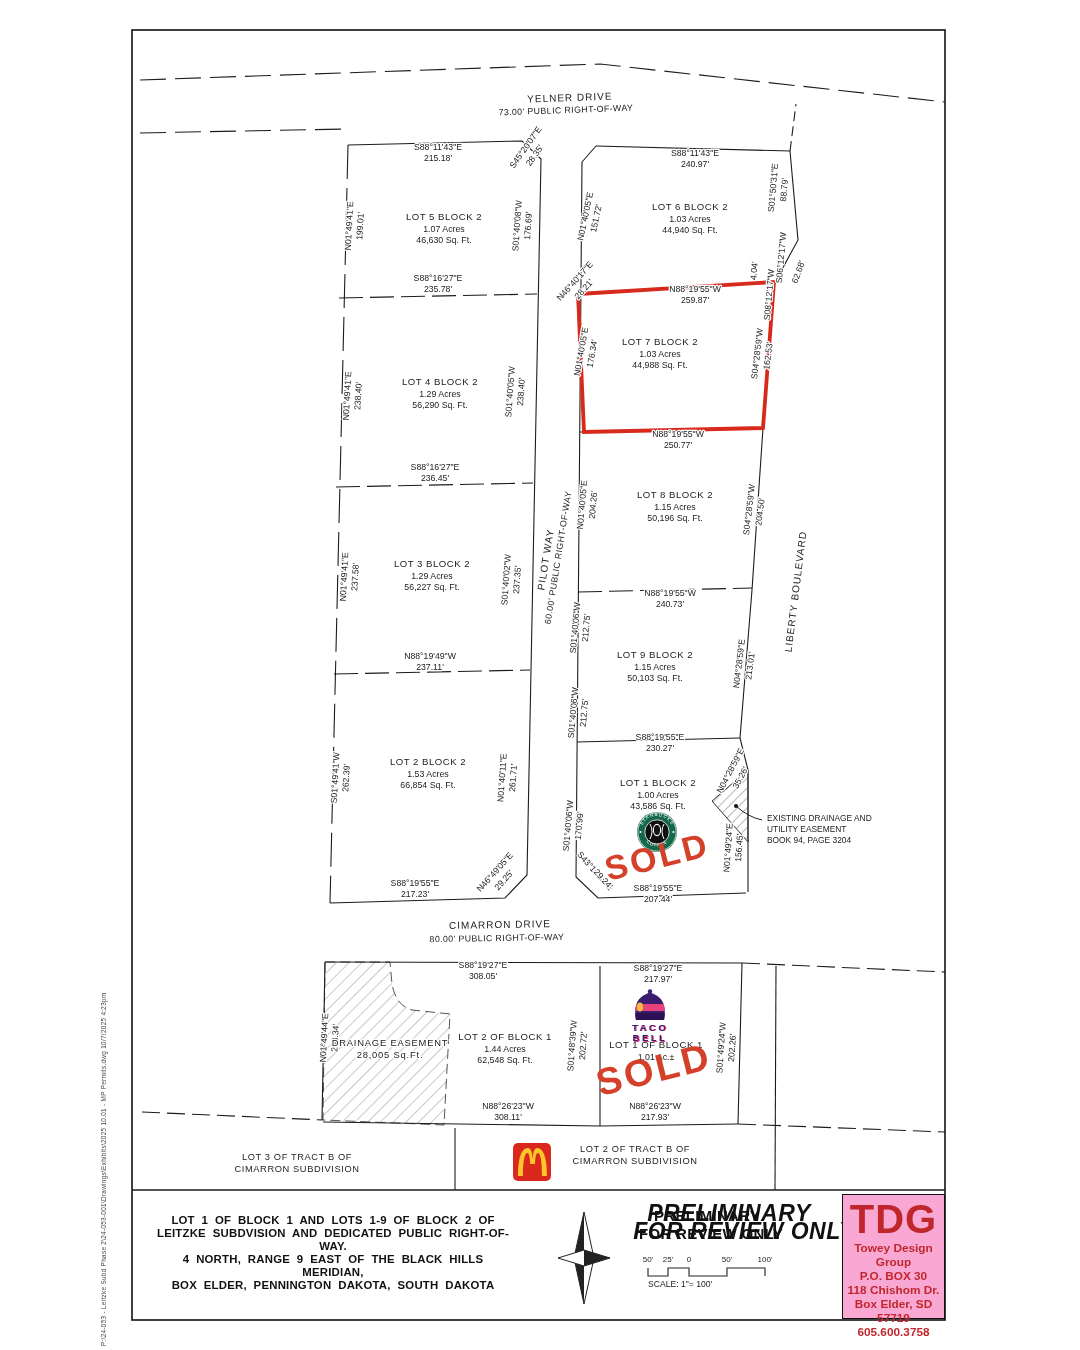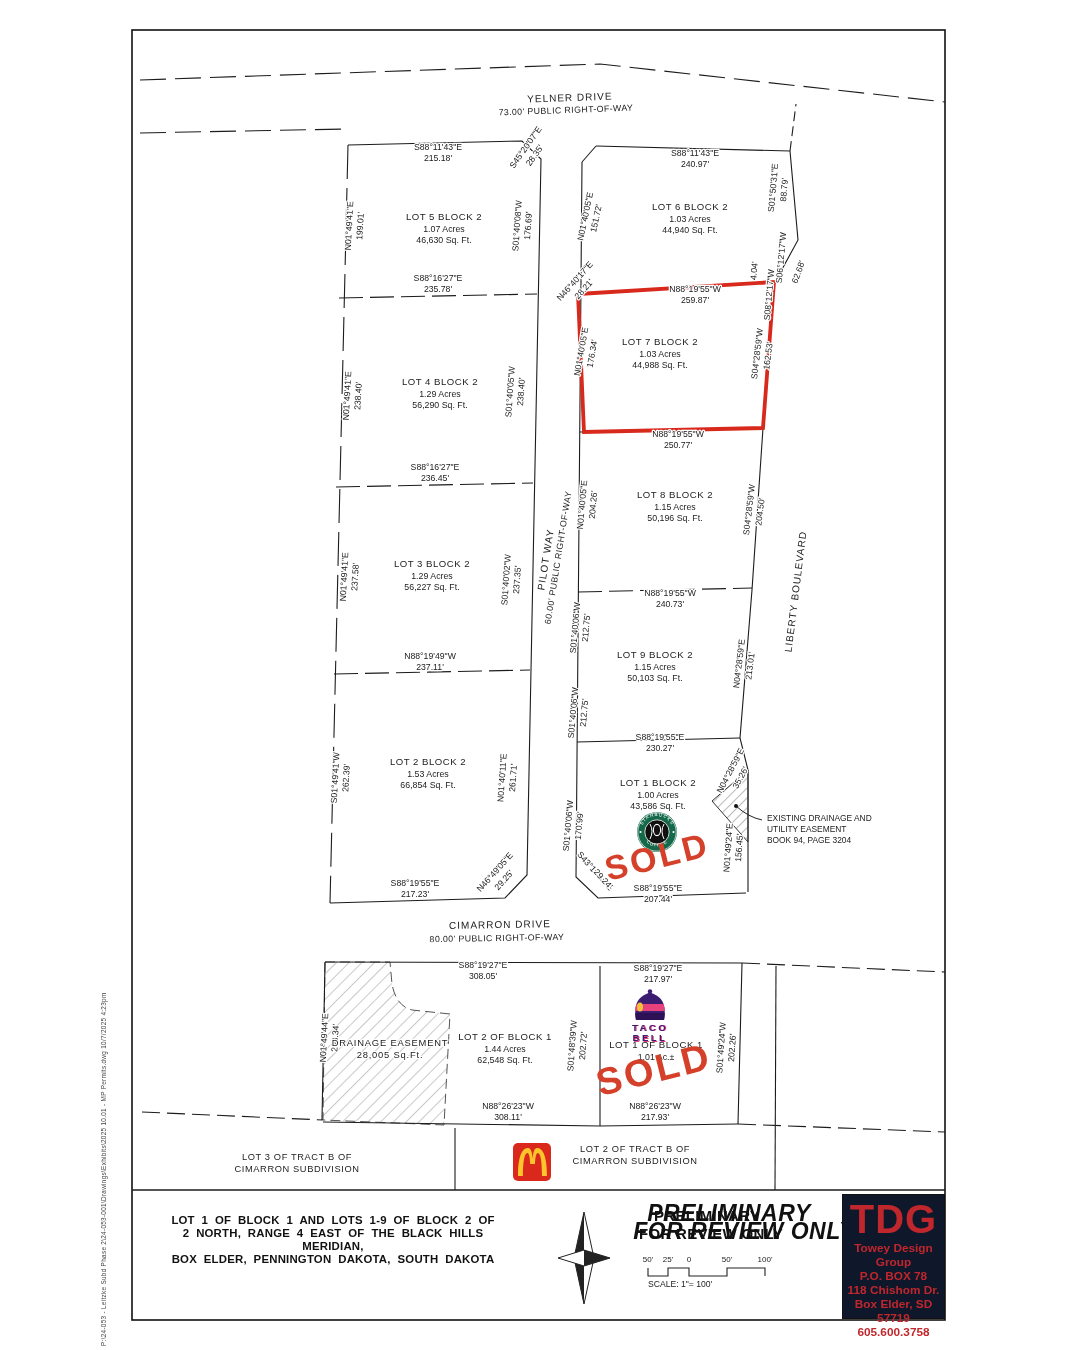--- a/index.html
+++ b/index.html
@@ -6,21 +6,21 @@
   .sheet{position:relative;width:1080px;height:1350px;background:#ffffff;overflow:hidden;
          font-family:"Liberation Sans",sans-serif;}
   .sheet svg{position:absolute;left:0;top:0;}
   svg text{font-family:"Liberation Sans",sans-serif;}
   .overlay{position:absolute;pointer-events:none;}
   .legal{left:157px;top:1214px;width:352px;text-align:center;font-size:11.4px;line-height:13px;
          color:#111;letter-spacing:.2px;word-spacing:3.5px;font-weight:600;}
   .prelim-line{position:absolute;transform:translateX(-50%);white-space:nowrap;color:#111;}
   .prelim-it{font-style:italic;font-weight:bold;font-size:23px;letter-spacing:.5px;}
   .prelim-b{font-weight:bold;font-size:15px;letter-spacing:.3px;}
-  .tdg{left:842px;top:1194px;width:101px;height:123px;border:1.6px solid #111;background:#0f172a;
+  .tdg{left:842px;top:1194px;width:101px;height:123px;border:1.6px solid #111;background:#f9a8d4;
        text-align:center;color:#c0272d;}
   .tdg .big{font-size:40px;font-weight:bold;letter-spacing:1px;line-height:40px;margin-top:4px;}
   .tdg .ln{font-size:11.8px;font-weight:bold;line-height:14px;}
   .tdg .ln.first{margin-top:2px;}
   .margin-note{left:100px;top:1346px;width:560px;transform-origin:0 0;transform:rotate(-90deg);
        font-size:6.4px;color:#444;letter-spacing:.3px;white-space:nowrap;}
 </style>
 </head>
 <body>
 
@@ -248,34 +248,35 @@
       <text x="648" y="1262" text-anchor="middle" font-size="8" fill="#1c1c1c" stroke="#ffffff" stroke-width="2.4" paint-order="stroke" stroke-linejoin="round">50'</text>
       <text x="668" y="1262" text-anchor="middle" font-size="8" fill="#1c1c1c" stroke="#ffffff" stroke-width="2.4" paint-order="stroke" stroke-linejoin="round">25'</text>
       <text x="689" y="1262" text-anchor="middle" font-size="8" fill="#1c1c1c" stroke="#ffffff" stroke-width="2.4" paint-order="stroke" stroke-linejoin="round">0</text>
       <text x="727" y="1262" text-anchor="middle" font-size="8" fill="#1c1c1c" stroke="#ffffff" stroke-width="2.4" paint-order="stroke" stroke-linejoin="round">50'</text>
       <text x="765" y="1262" text-anchor="middle" font-size="8" fill="#1c1c1c" stroke="#ffffff" stroke-width="2.4" paint-order="stroke" stroke-linejoin="round">100'</text>
       <text x="648" y="1287" text-anchor="start" font-size="8.6" fill="#1c1c1c" stroke="#ffffff" stroke-width="2.4" paint-order="stroke" stroke-linejoin="round">SCALE: 1"= 100'</text>
     </svg>
 
   <div class="overlay legal">
     <div>LOT 1 OF BLOCK 1 AND LOTS 1-9 OF BLOCK 2 OF</div>
-    <div>2 NORTH, RANGE 4 EAST OF THE BLACK HILLS MERIDIAN,</div>
+    <div>LEITZKE SUBDVISION AND DEDICATED PUBLIC RIGHT-OF-WAY.</div>
+    <div>4 NORTH, RANGE 9 EAST OF THE BLACK HILLS MERIDIAN,</div>
     <div>BOX ELDER, PENNINGTON DAKOTA, SOUTH DAKOTA</div>
   </div>
 
   <div>
     <span class="prelim-line prelim-it" style="left:729px;top:1200px">PRELIMINARY</span>
     <span class="prelim-line prelim-it" style="left:744px;top:1218px">FOR REVIEW ONLY</span>
     <span class="prelim-line prelim-b" style="left:707px;top:1207px">PRELIMINARY</span>
     <span class="prelim-line prelim-b" style="left:711px;top:1225px">FOR REVIEW ONLY</span>
   </div>
 
   <div class="overlay tdg">
     <div class="big">TDG</div>
     <div class="ln first">Towey Design Group</div>
-    <div class="ln">P.O. BOX 78</div>
+    <div class="ln">P.O. BOX 30</div>
     <div class="ln">118 Chishom Dr.</div>
     <div class="ln">Box Elder, SD 57719</div>
     <div class="ln">605.600.3758</div>
   </div>
 
   <div class="overlay margin-note">P:\24-053 - Leitzke Subd Phase 2\24-053-001\Drawings\Exhibits\2025 10.01 - MP Permits.dwg   10/7/2025  4:23pm</div>
 </div>
 
 </body></html>

